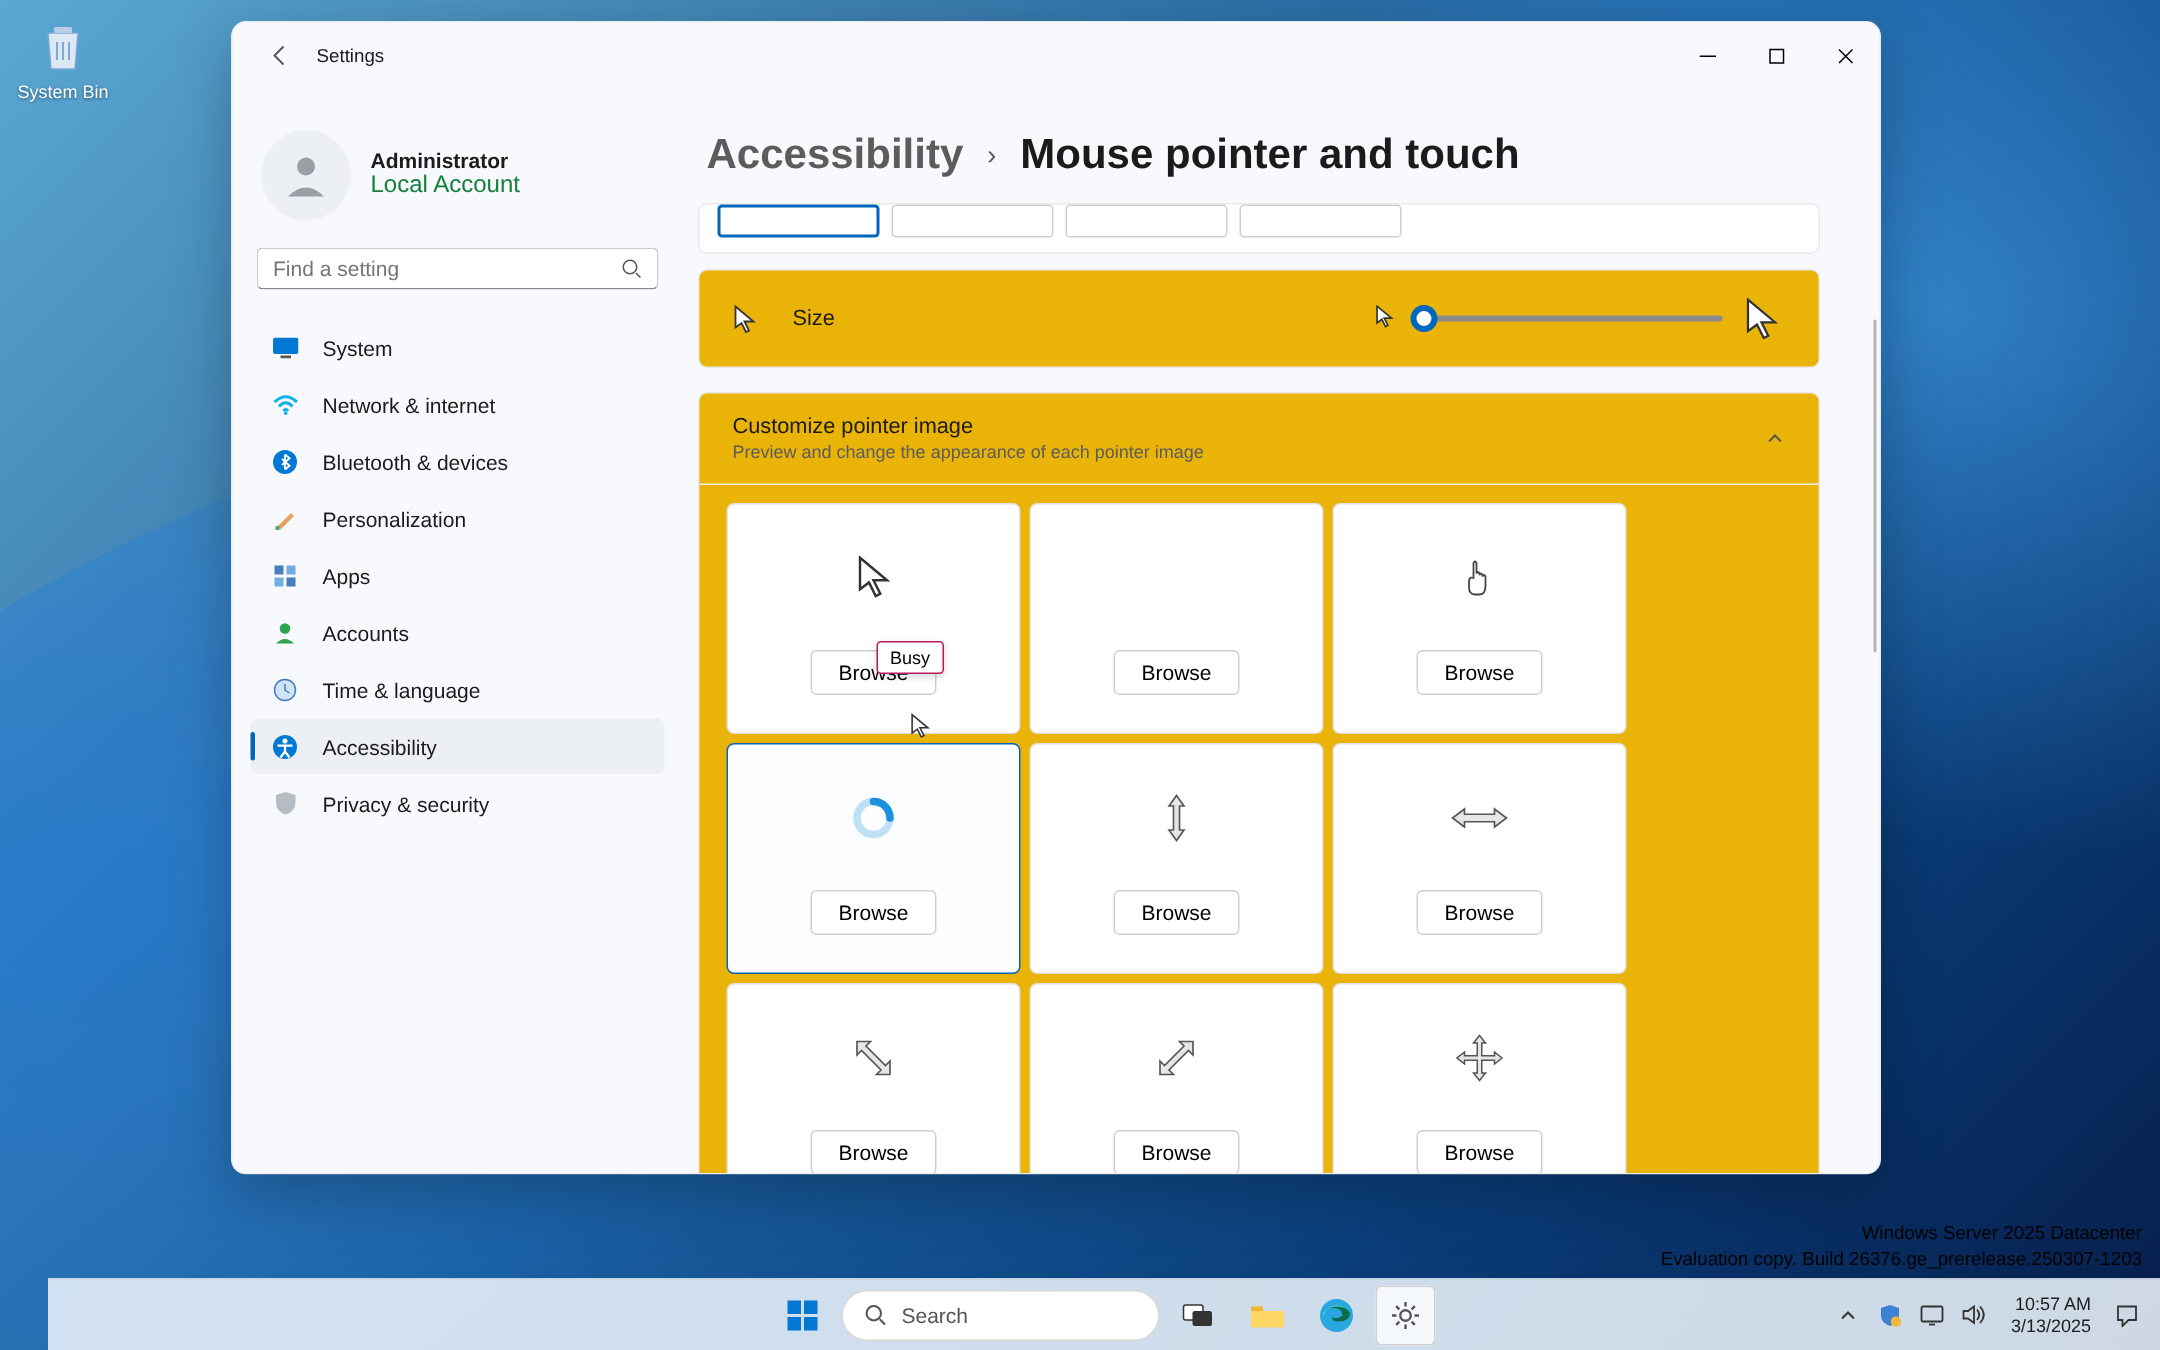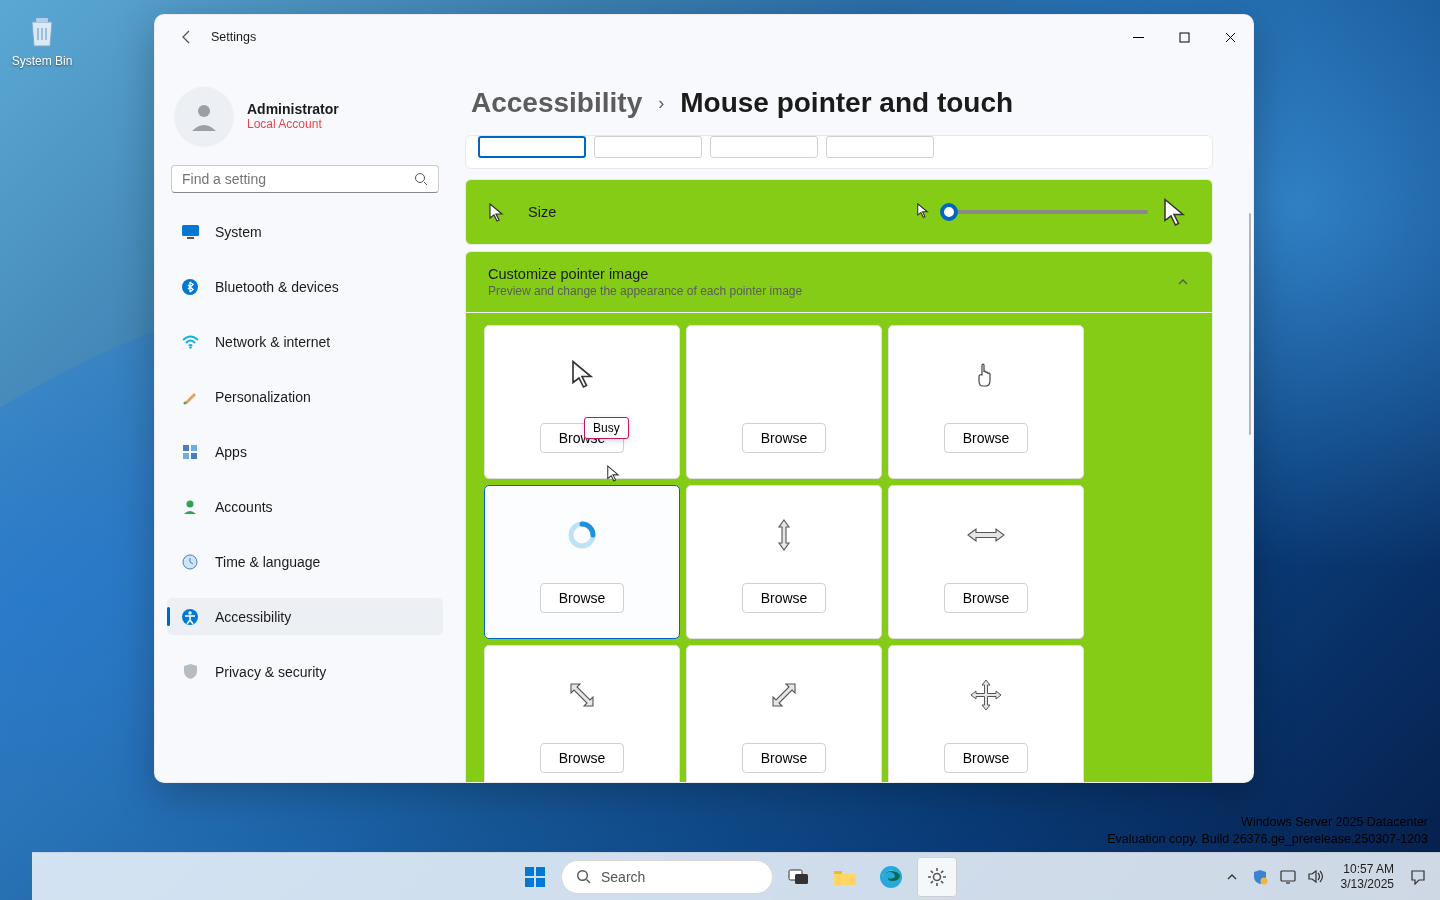--- a/index.html
+++ b/index.html
@@ -61,28 +61,28 @@
 
   
   .sidebar { width: 300px; padding: 0 12px 0 12px; display:flex; flex-direction:column;}
   .profile { display:flex; align-items:center; gap:14px; padding: 28px 8px 20px 8px;}
   .avatar {
     width: 58px; height: 58px; border-radius: 50%;
     background: #eceff3; display:flex; align-items:center; justify-content:center;
     box-shadow: 0 1px 3px rgba(0,0,0,0.08);
   }
   .profile-name{font-size:14px;font-weight:600;color:#1b1b1b;}
-  .profile-sub{font-size:12px;color:#ef4444;}
+  .profile-sub{font-size:16px;color:#15803d;}
   .search {
     margin: 0 4px 16px 4px; height: 28px; border:1px solid #ccc; border-bottom:1.5px solid #888;
     border-radius:4px; background:#fff; display:flex; align-items:center; padding:0 10px;
     font-size:14px; color:#666;
   }
   .search input{flex:1;border:none;outline:none;font-size:14px;background:transparent;}
-  .nav { display:flex; flex-direction:column; gap:18px; margin-top:4px;}
+  .nav { display:flex; flex-direction:column; gap:1px; margin-top:4px;}
   .nav-item {
     display:flex; align-items:center; gap:16px; height:37px;
     padding-left:14px; border-radius:5px; font-size:14px; color:#1b1b1b;
     cursor:default;
   }
   .nav-item.active { background:#eceff3; position: relative;}
   .nav-item.active::before{
     content:""; position:absolute; left:0; top:9px; bottom:9px; width:3px;
     background:#0067c0; border-radius:2px;
   }
@@ -98,22 +98,22 @@
 
   .cut-row {
     background:#fff; border:1px solid #e9e9e9; border-radius:6px;
     height: 34px; margin-bottom:10px; display:flex; gap:8px; padding:0 12px 6px 12px;
     align-items:flex-start;
   }
   .ps { width:108px; height:22px; border:1px solid #d0d0d0; border-radius:3px; margin-top:0;}
   .ps.sel{border:2px solid #0067c0;}
 
   .card {
-    background:#84cc16; border:1px solid #e9e9e9; border-radius:6px;
-    margin-bottom:6px;
+    background:#eab308; border:1px solid #e9e9e9; border-radius:6px;
+    margin-bottom:16px;
   }
   .row {
     display:flex; align-items:center; padding: 18px 22px; gap:22px;
   }
   .size-label{font-size:14.5px;color:#1b1b1b;}
   .slider-wrap{margin-left:auto;display:flex;align-items:center;gap:14px;}
   .slider {
     width:200px; height:4px; background:#8a8a8a; border-radius:2px; position:relative;
   }
   .slider-thumb{
@@ -253,35 +253,35 @@
           <span class="nav-ic">
               <svg width="17" height="14">
                 <rect x="0" y="0" width="17" height="11" rx="1.5" fill="#0078d4"></rect>
                 <rect x="5" y="12" width="7" height="2" fill="#555"></rect>
               </svg>
             </span>
           <span>System</span>
         </div>
         <div class="nav-item">
           <span class="nav-ic">
+              <svg width="17" height="14">
+                <path d="M1 5 Q8.5 -2 16 5 M4 8 Q8.5 3 13 8 M7 11 Q8.5 9 10 11" stroke="#0db3e6" stroke-width="2" fill="none"></path>
+                <circle cx="8.5" cy="12.5" r="1.2" fill="#0db3e6"></circle>
+              </svg>
+            </span>
+          <span>Network &amp; internet</span>
+        </div>
+        <div class="nav-item">
+          <span class="nav-ic">
               <svg width="16" height="16">
                 <circle cx="8" cy="8" r="8" fill="#0078d4"></circle>
                 <path d="M8 3 L11 5.5 L6 10 M8 13 L11 10.5 L6 6 M8 3 L8 13" stroke="#fff" stroke-width="1.3" fill="none"></path>
               </svg>
             </span>
           <span>Bluetooth &amp; devices</span>
-        </div>
-        <div class="nav-item">
-          <span class="nav-ic">
-              <svg width="17" height="14">
-                <path d="M1 5 Q8.5 -2 16 5 M4 8 Q8.5 3 13 8 M7 11 Q8.5 9 10 11" stroke="#0db3e6" stroke-width="2" fill="none"></path>
-                <circle cx="8.5" cy="12.5" r="1.2" fill="#0db3e6"></circle>
-              </svg>
-            </span>
-          <span>Network &amp; internet</span>
         </div>
         <div class="nav-item">
           <span class="nav-ic">
               <svg width="16" height="16">
                 <path d="M3 13 L12 4 L14 6 L5 15 Z" fill="#e8a05c"></path>
                 <circle cx="3" cy="14" r="1.5" fill="#4a6"></circle>
               </svg>
             </span>
           <span>Personalization</span>
         </div>

